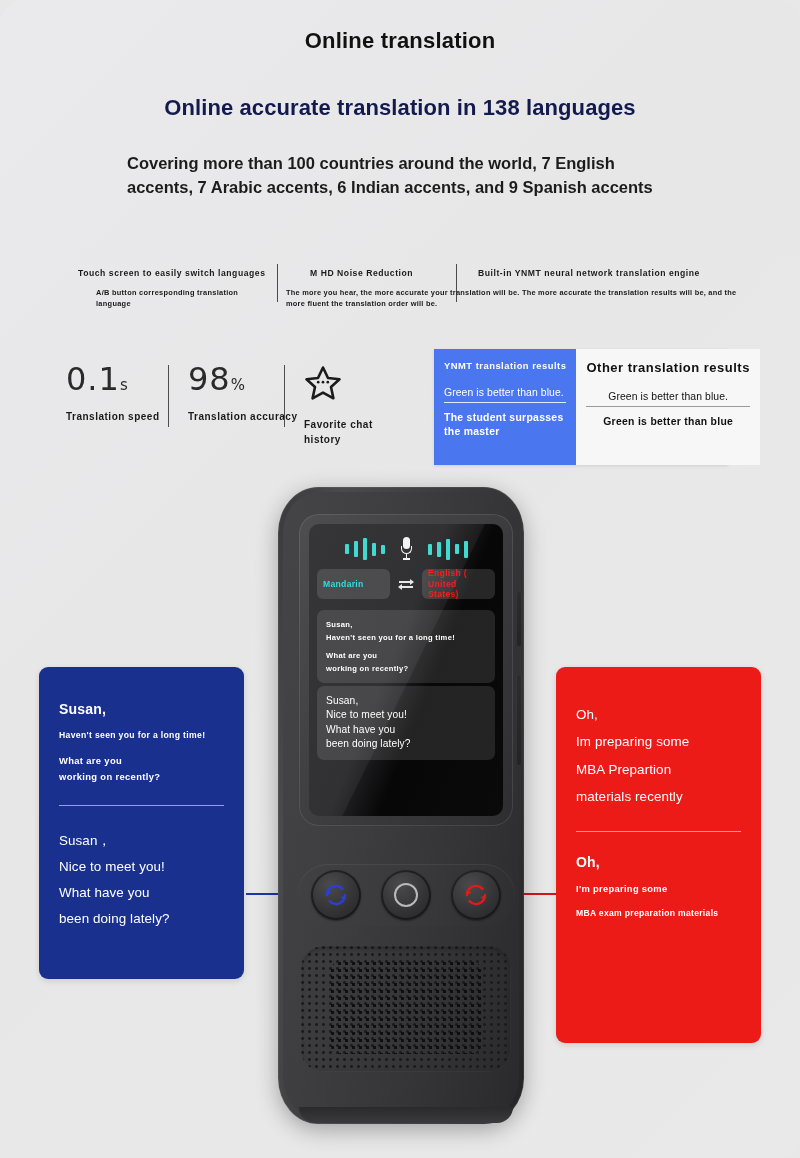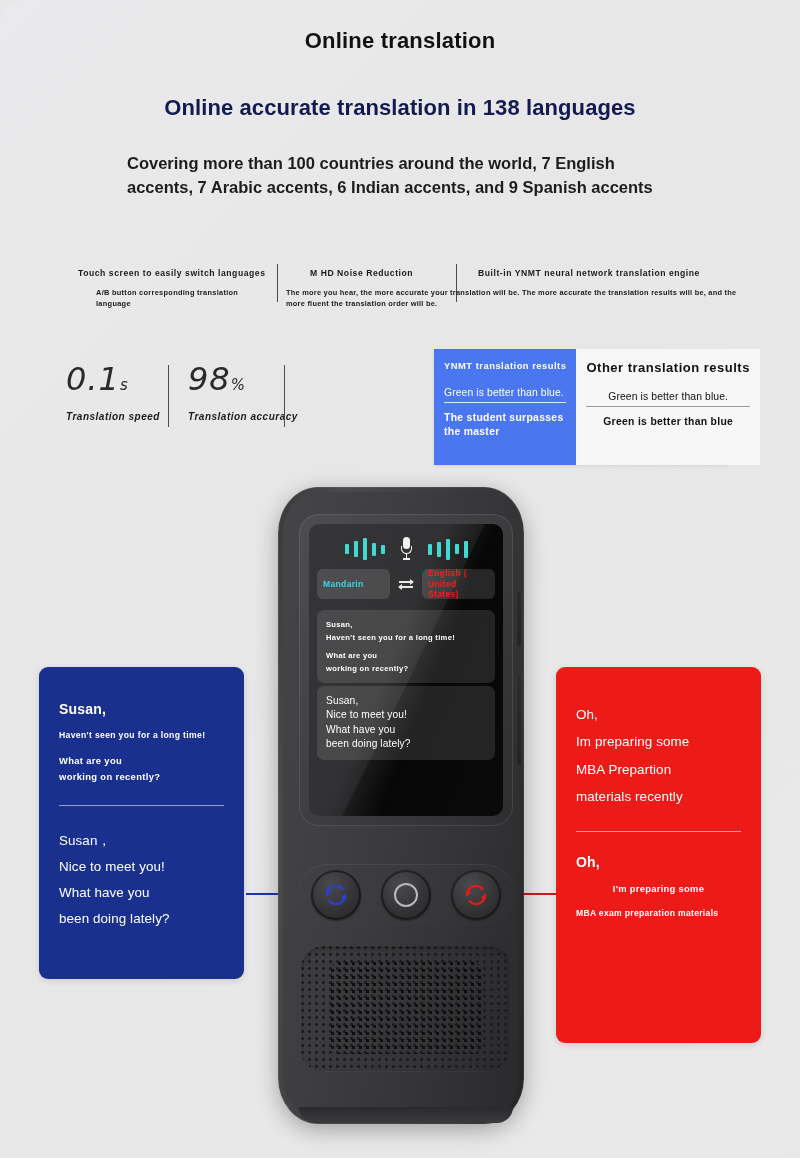--- a/index.html
+++ b/index.html
@@ -59,21 +59,21 @@
     line-height: 1.55; letter-spacing: .3px;
   }
   .feat-body {
     position: absolute; top: 19px; left: 212px; width: 455px;
     font-size: 7.4px; font-weight: bold; color: #1a1a1a;
     line-height: 1.55; letter-spacing: .25px;
   }
 
   
   .stats {
-    position: absolute; top: 363px; left: 62px; width: 350px; height: 90px; font-style: italic;
+    position: absolute; top: 363px; left: 62px; width: 350px; height: 90px;
   }
   .stat { position: absolute; top: 0; }
   .s1 { left: 4px; }  .s2 { left: 126px; } .s3 { left: 242px; }
   .stat-val {
     font-family: "DejaVu Sans", sans-serif;
     font-size: 32px; color: #2a2a2a; line-height: 1; letter-spacing: 1px;
   }
   .stat-val .unit { font-size: 15px; letter-spacing: 0; }
   .stat-label {
     margin-top: 15px;
@@ -134,21 +134,21 @@
     font-size: 9.4px; font-weight: bold; letter-spacing: .35px;
     line-height: 1.55; margin-top: 11px;
   }
   .cb-big {
     font-size: 13.4px; line-height: 1.95; letter-spacing: .1px; font-weight: normal;
   }
   .cr-big {
     font-size: 13.4px; line-height: 2.05; letter-spacing: .1px; font-weight: normal;
   }
   .cr-name { font-size: 14px; font-weight: bold; letter-spacing: .2px; }
-  .cr-s1 { font-size: 9.4px; font-weight: bold; letter-spacing: .3px; margin-top: 13px; text-align: center; }
+  .cr-s1 { font-size: 9.4px; font-weight: bold; letter-spacing: .3px; margin-top: 13px; }
   .cr-s2 { font-size: 8.6px; font-weight: bold; letter-spacing: .3px; margin-top: 13px; line-height: 1.6; }
 
   
   .device {
     position: absolute; left: 278px; top: 487px;
     width: 246px; height: 637px;
     border-radius: 40px / 46px;
     background: linear-gradient(100deg, #3a3a3c 0%, #4a4a4c 18%, #3c3c3e 48%, #313133 78%, #242426 100%);
     box-shadow: 0 6px 22px rgba(0,0,0,.30), inset 0 0 0 1px rgba(255,255,255,.07);
   }
@@ -316,20 +316,31 @@
       <div class="stat-label">Translation speed</div>
     </div>
     <div class="stat-div sd1"></div>
 
     <div class="stat s2">
       <div class="stat-val"><span>98</span><span class="unit">%</span></div>
       <div class="stat-label">Translation accuracy</div>
     </div>
     <div class="stat-div sd2"></div>
 
+    <div class="stat s3">
+      <div class="star-wrap">
+        <svg width="38" height="36" viewBox="0 0 38 36" aria-hidden="true">
+          <path d="M19 2.5 L24 13 L35.5 14.3 L27 22 L29.4 33.3 L19 27.6 L8.6 33.3 L11 22 L2.5 14.3 L14 13 Z" fill="none" stroke="#1b1b1b" stroke-width="2.6" stroke-linejoin="round"></path>
+          <circle cx="14.2" cy="17.2" r="1.35" fill="#1b1b1b"></circle>
+          <circle cx="19" cy="17.2" r="1.35" fill="#1b1b1b"></circle>
+          <circle cx="23.8" cy="17.2" r="1.35" fill="#1b1b1b"></circle>
+        </svg>
+      </div>
+      <div class="stat-label">Favorite chat history</div>
+    </div>
   </div>
 
   <div class="compare">
     <div class="cmp-col cmp-left">
       <div class="cmp-head">YNMT translation results</div>
       <div class="cmp-line1">Green is better than blue.</div>
       <div class="cmp-rule"></div>
       <div class="cmp-line2">The student surpasses the master</div>
     </div>
     <div class="cmp-col cmp-right">

